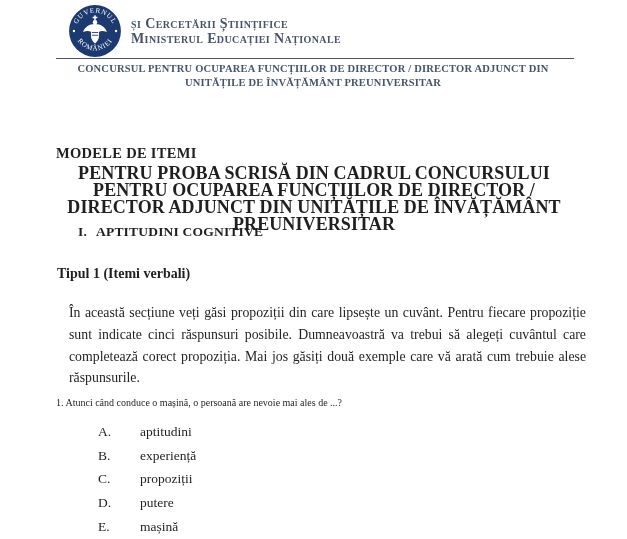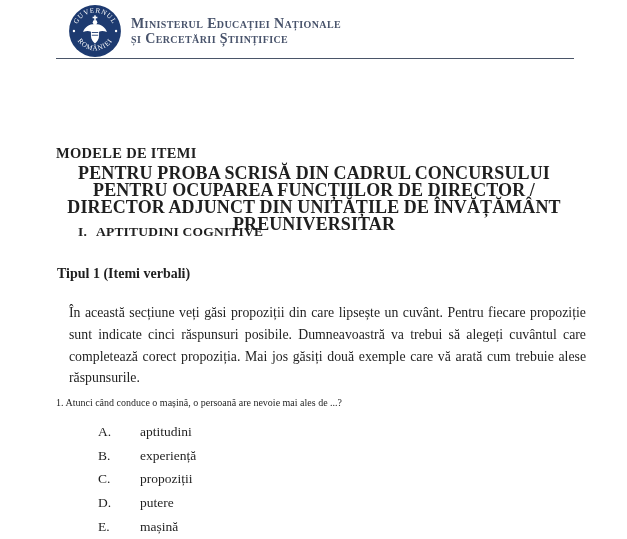--- a/index.html
+++ b/index.html
@@ -73,27 +73,28 @@
       <g fill="#ffffff">
         <rect x="48.6" y="21" width="2.8" height="9"></rect>
         <rect x="45.6" y="23.6" width="8.8" height="2.8"></rect>
         <circle cx="50" cy="34" r="4.2"></circle>
         <path d="M50 37 C39 37 30.5 43 28 52 C34 49.5 38.5 49.5 42.5 51.5 L42.5 59 C42.5 65.5 46 70.5 50 73 C54 70.5 57.5 65.5 57.5 59 L57.5 51.5 C61.5 49.5 66 49.5 72 52 C69.5 43 61 37 50 37 Z"></path>
         <rect x="44" y="52" width="12" height="1.6" fill="#1d3a70"></rect>
         <rect x="44" y="57" width="12" height="1.6" fill="#1d3a70"></rect>
       </g>
     </svg>
     <div class="ministry">
+      <div>și Cercetării Științifice</div>
       <div>Ministerul Educației Naționale</div>
-      <div>și Cercetării Științifice</div>
     </div>
   </div>
 
   <div class="rule"></div>
 
+  <div class="band">CONCURSUL PENTRU OCUPAREA FUNCȚIILOR DE DIRECTOR / DIRECTOR ADJUNCT DIN UNITĂȚILE DE ÎNVĂȚĂMÂNT PREUNIVERSITAR</div>
 
   <div class="title">MODELE DE ITEMI</div>
 
   <div class="subtitle">PENTRU PROBA SCRISĂ DIN CADRUL CONCURSULUI PENTRU OCUPAREA FUNCȚIILOR DE DIRECTOR / DIRECTOR ADJUNCT DIN UNITĂȚILE DE ÎNVĂȚĂMÂNT PREUNIVERSITAR</div>
 
   <div class="section">
     <span class="numeral">I.</span><span>APTITUDINI COGNITIVE</span>
   </div>
 
   <div class="type-heading">Tipul 1 (Itemi verbali)</div>

